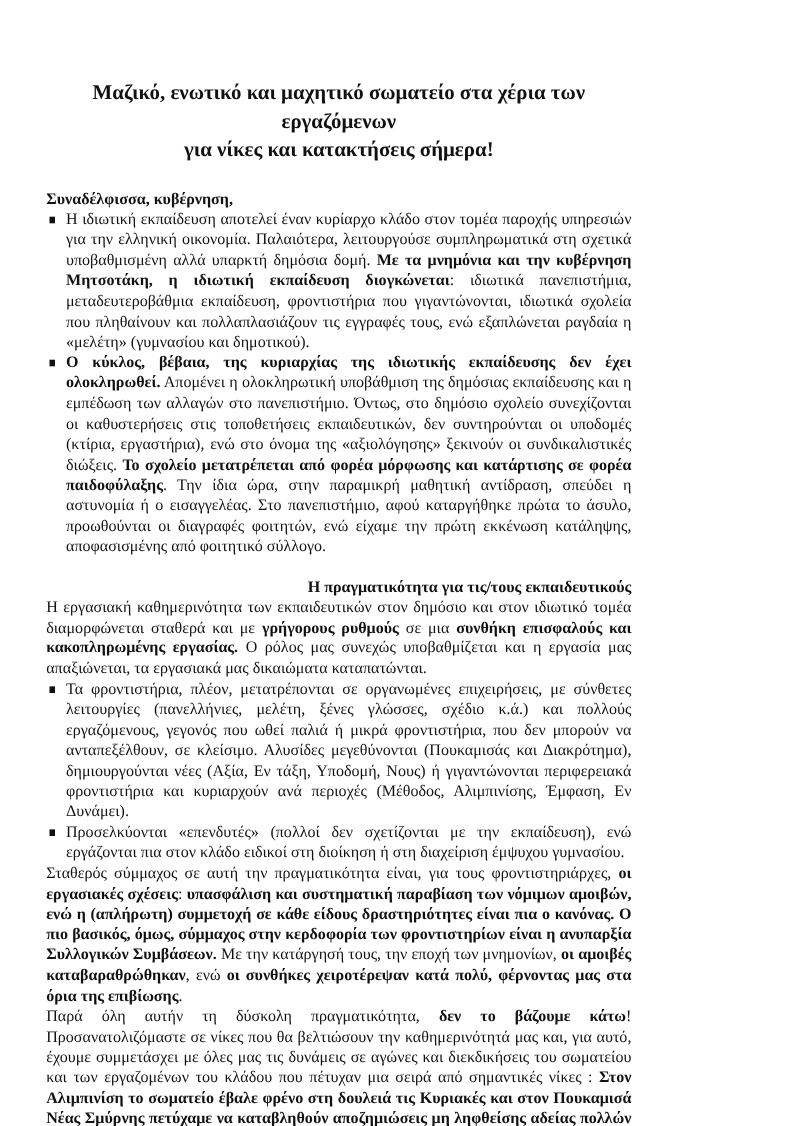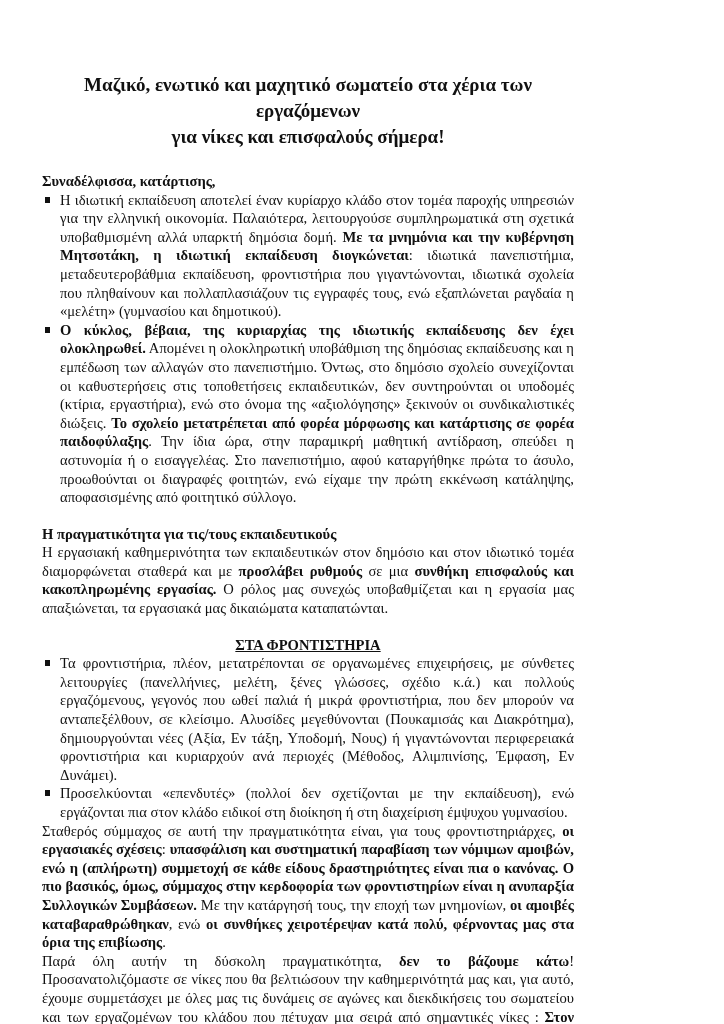--- a/index.html
+++ b/index.html
@@ -33,53 +33,52 @@
   ul.bullets li::before {
     content: "";
     position: absolute;
     left: 3px; top: 6px;
     width: 5px; height: 6px;
     background: #111;
   }
   p { margin: 0; text-align: justify; }
   b { font-weight: bold; }
   .sub-heading {
-    text-align: left;
+    text-align: right;
     font-weight: bold;
     margin: 18px 0 0 0;
   }
   .section-heading {
     text-align: center;
     font-weight: bold;
     text-decoration: underline;
     margin: 18px 0 0 0;
   }
 </style>
 </head>
 <body>
 
 <div class="page">
 
   <div class="title">
     <div>Μαζικό, ενωτικό και μαχητικό σωματείο στα χέρια των εργαζόμενων</div>
-    <div>για νίκες και επισφαλούς σήμερα!</div>
+    <div>για νίκες και κατακτήσεις σήμερα!</div>
   </div>
 
-  <p class="greeting">Συναδέλφισσα, κατάρτισης,</p>
+  <p class="greeting">Συναδέλφισσα, κυβέρνηση,</p>
 
   <ul class="bullets">
     <li><span>Η ιδιωτική εκπαίδευση αποτελεί έναν κυρίαρχο κλάδο στον τομέα παροχής υπηρεσιών για την ελληνική οικονομία. Παλαιότερα, λειτουργούσε συμπληρωματικά στη σχετικά υποβαθμισμένη αλλά υπαρκτή δημόσια δομή. </span><b>Με τα μνημόνια και την κυβέρνηση Μητσοτάκη, η ιδιωτική εκπαίδευση διογκώνεται</b><span>: ιδιωτικά πανεπιστήμια, μεταδευτεροβάθμια εκπαίδευση, φροντιστήρια που γιγαντώνονται, ιδιωτικά σχολεία που πληθαίνουν και πολλαπλασιάζουν τις εγγραφές τους, ενώ εξαπλώνεται ραγδαία η «μελέτη» (γυμνασίου και δημοτικού).</span></li>
     <li><b>Ο κύκλος, βέβαια, της κυριαρχίας της ιδιωτικής εκπαίδευσης δεν έχει ολοκληρωθεί.</b><span> Απομένει η ολοκληρωτική υποβάθμιση της δημόσιας εκπαίδευσης και η εμπέδωση των αλλαγών στο πανεπιστήμιο. Όντως, στο δημόσιο σχολείο συνεχίζονται οι καθυστερήσεις στις τοποθετήσεις εκπαιδευτικών, δεν συντηρούνται οι υποδομές (κτίρια, εργαστήρια), ενώ στο όνομα της «αξιολόγησης» ξεκινούν οι συνδικαλιστικές διώξεις. </span><b>Το σχολείο μετατρέπεται από φορέα μόρφωσης και κατάρτισης σε φορέα παιδοφύλαξης</b><span>. Την ίδια ώρα, στην παραμικρή μαθητική αντίδραση, σπεύδει η αστυνομία ή ο εισαγγελέας. Στο πανεπιστήμιο, αφού καταργήθηκε πρώτα το άσυλο, προωθούνται οι διαγραφές φοιτητών, ενώ είχαμε την πρώτη εκκένωση κατάληψης, αποφασισμένης από φοιτητικό σύλλογο.</span></li>
   </ul>
 
 
   <div class="sub-heading">Η πραγματικότητα για τις/τους εκπαιδευτικούς</div>
-  <p><span>Η εργασιακή καθημερινότητα των εκπαιδευτικών στον δημόσιο και στον ιδιωτικό τομέα διαμορφώνεται σταθερά και με </span><b>προσλάβει ρυθμούς</b><span> σε μια </span><b>συνθήκη επισφαλούς και κακοπληρωμένης εργασίας.</b><span> Ο ρόλος μας συνεχώς υποβαθμίζεται και η εργασία μας απαξιώνεται, τα εργασιακά μας δικαιώματα καταπατώνται.</span></p>
+  <p><span>Η εργασιακή καθημερινότητα των εκπαιδευτικών στον δημόσιο και στον ιδιωτικό τομέα διαμορφώνεται σταθερά και με </span><b>γρήγορους ρυθμούς</b><span> σε μια </span><b>συνθήκη επισφαλούς και κακοπληρωμένης εργασίας.</b><span> Ο ρόλος μας συνεχώς υποβαθμίζεται και η εργασία μας απαξιώνεται, τα εργασιακά μας δικαιώματα καταπατώνται.</span></p>
 
-  <div class="section-heading">ΣΤΑ ΦΡΟΝΤΙΣΤΗΡΙΑ</div>
   <ul class="bullets">
     <li><span>Τα φροντιστήρια, πλέον, μετατρέπονται σε οργανωμένες επιχειρήσεις, με σύνθετες λειτουργίες (πανελλήνιες, μελέτη, ξένες γλώσσες, σχέδιο κ.ά.) και πολλούς εργαζόμενους, γεγονός που ωθεί παλιά ή μικρά φροντιστήρια, που δεν μπορούν να ανταπεξέλθουν, σε κλείσιμο. Αλυσίδες μεγεθύνονται (Πουκαμισάς και Διακρότημα), δημιουργούνται νέες (Αξία, Εν τάξη, Υποδομή, Νους) ή γιγαντώνονται περιφερειακά φροντιστήρια και κυριαρχούν ανά περιοχές (Μέθοδος, Αλιμπινίσης, Έμφαση, Εν Δυνάμει).</span></li>
     <li><span>Προσελκύονται «επενδυτές» (πολλοί δεν σχετίζονται με την εκπαίδευση), ενώ εργάζονται πια στον κλάδο ειδικοί στη διοίκηση ή στη διαχείριση έμψυχου γυμνασίου.</span></li>
   </ul>
   <p><span>Σταθερός σύμμαχος σε αυτή την πραγματικότητα είναι, για τους φροντιστηριάρχες, </span><b>οι εργασιακές σχέσεις</b><span>: </span><b>υπασφάλιση και συστηματική παραβίαση των νόμιμων αμοιβών, ενώ η (απλήρωτη) συμμετοχή σε κάθε είδους δραστηριότητες είναι πια ο κανόνας. Ο πιο βασικός, όμως, σύμμαχος στην κερδοφορία των φροντιστηρίων είναι η ανυπαρξία Συλλογικών Συμβάσεων.</b><span> Με την κατάργησή τους, την εποχή των μνημονίων, </span><b>οι αμοιβές καταβαραθρώθηκαν</b><span>, ενώ </span><b>οι συνθήκες χειροτέρεψαν κατά πολύ, φέρνοντας μας στα όρια της επιβίωσης</b><span>.</span></p>
   <p><span>Παρά όλη αυτήν τη δύσκολη πραγματικότητα, </span><b>δεν το βάζουμε κάτω</b><span>! Προσανατολιζόμαστε σε νίκες που θα βελτιώσουν την καθημερινότητά μας και, για αυτό, έχουμε συμμετάσχει με όλες μας τις δυνάμεις σε αγώνες και διεκδικήσεις του σωματείου και των εργαζομένων του κλάδου που πέτυχαν μια σειρά από σημαντικές νίκες : </span><b>Στον Αλιμπινίση το σωματείο έβαλε φρένο στη δουλειά τις Κυριακές και στον Πουκαμισά Νέας Σμύρνης πετύχαμε να καταβληθούν αποζημιώσεις μη ληφθείσης αδείας πολλών ετών. Στον Δαλιάνη και στην Άνωση επιβάλλαμε στην εργοδοσία να προσλάβει με νόμιμες συμβάσεις σε όσους/ες δεν είχαν και εργάζονταν ανασφάλιστοι. Στον Πυρφόρο καταφέραμε οι πληρωμές να γίνονται στην ώρα τους, να καταβάλλονται κανονικά οι αποδοχές για τις αργίες και να τηρούνται τα διαλείμματα και η 45λεπτη ώρα. Στην Άριστη Ιδέα, ακόμα και στο Μητροπολιτικό κολλέγιο, καταφέραμε να καταβληθούν χρωστούμενα πολλών μηνών!</b><span> Όλοι αυτοί οι αγώνες συναδέλφων που υποστηρίχθηκαν και οργανώθηκαν μέσα από το σωματείο μας γεμίζουν δύναμη για να συνεχίσουμε τον αγώνα για τη μεγάλη διεκδίκηση του κλάδου, την κατοχύρωση της Συλλογικής Σύμβασης Εργασίας.</span></p>
 
 </div>
 
 </body></html>

